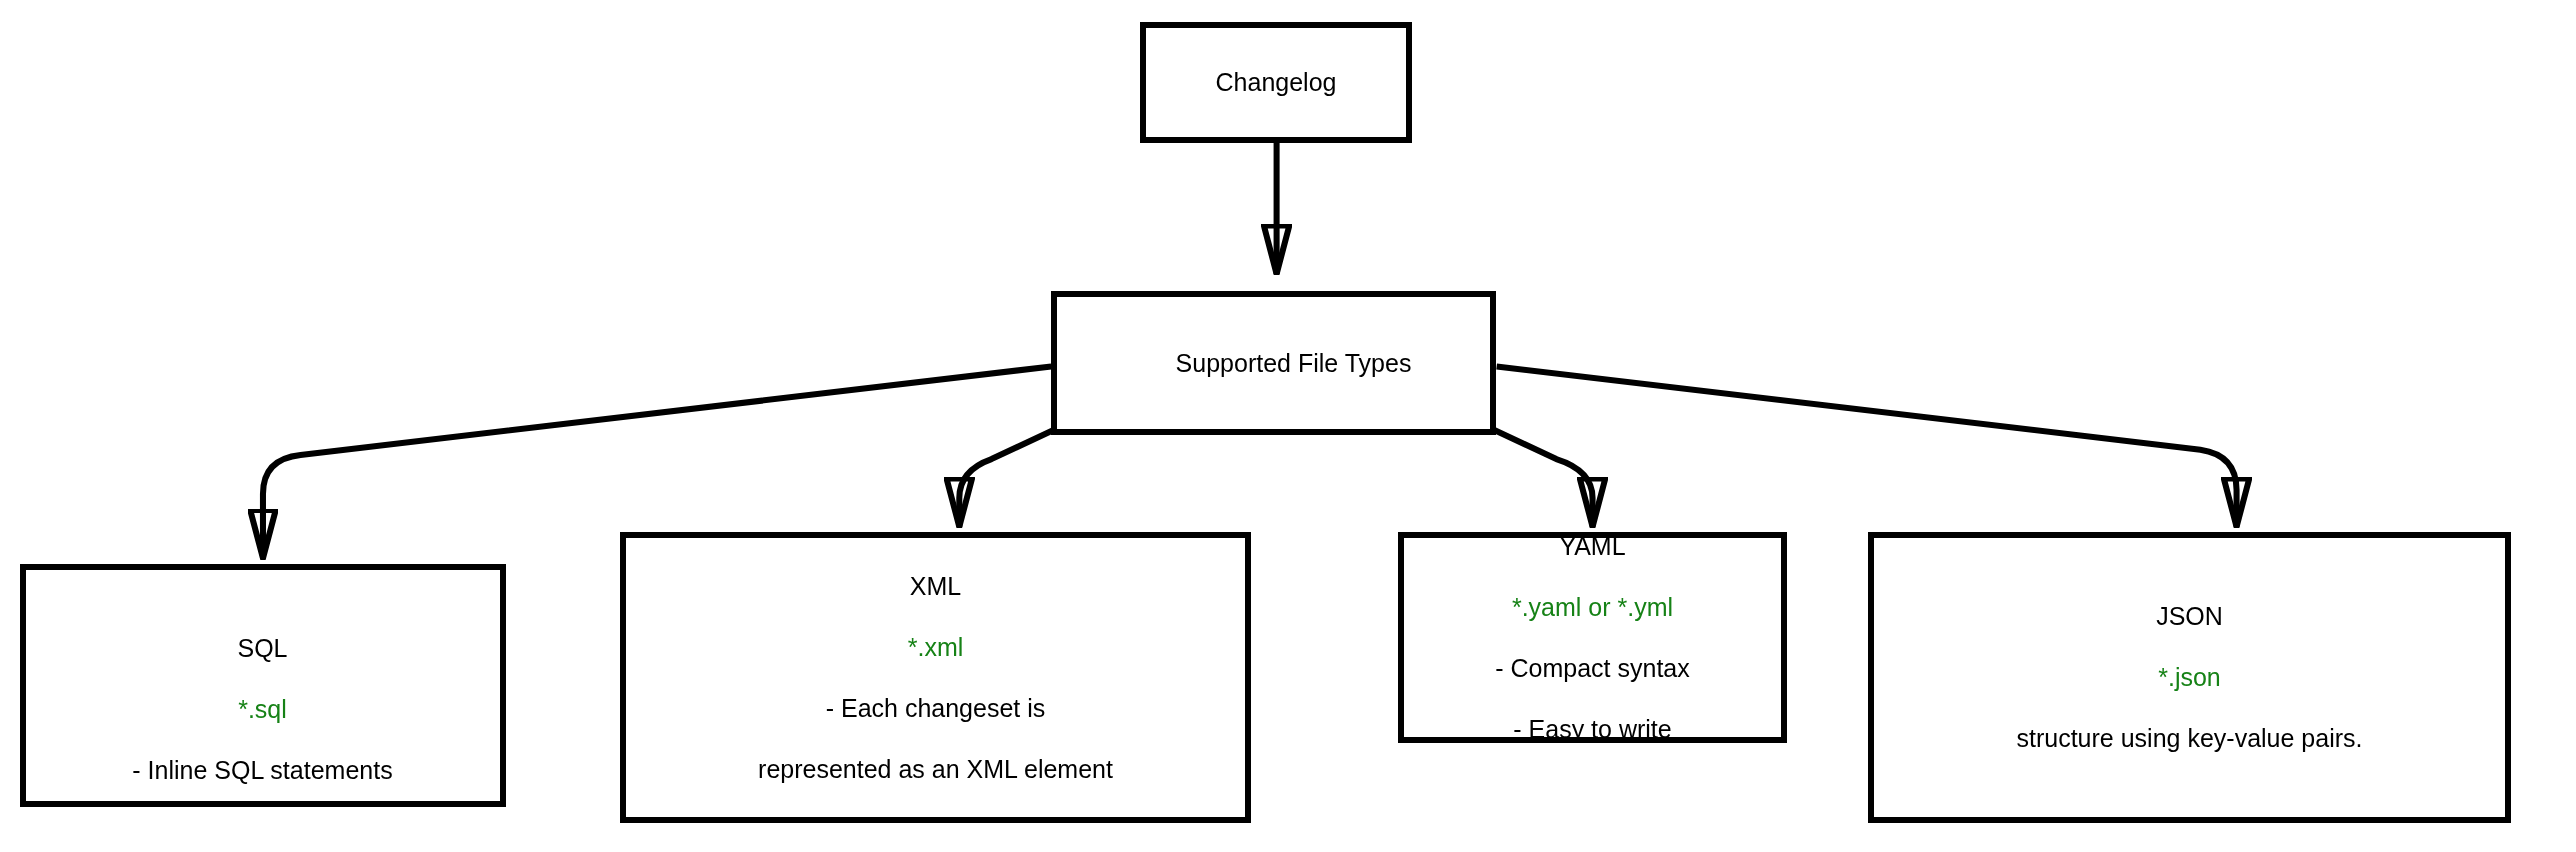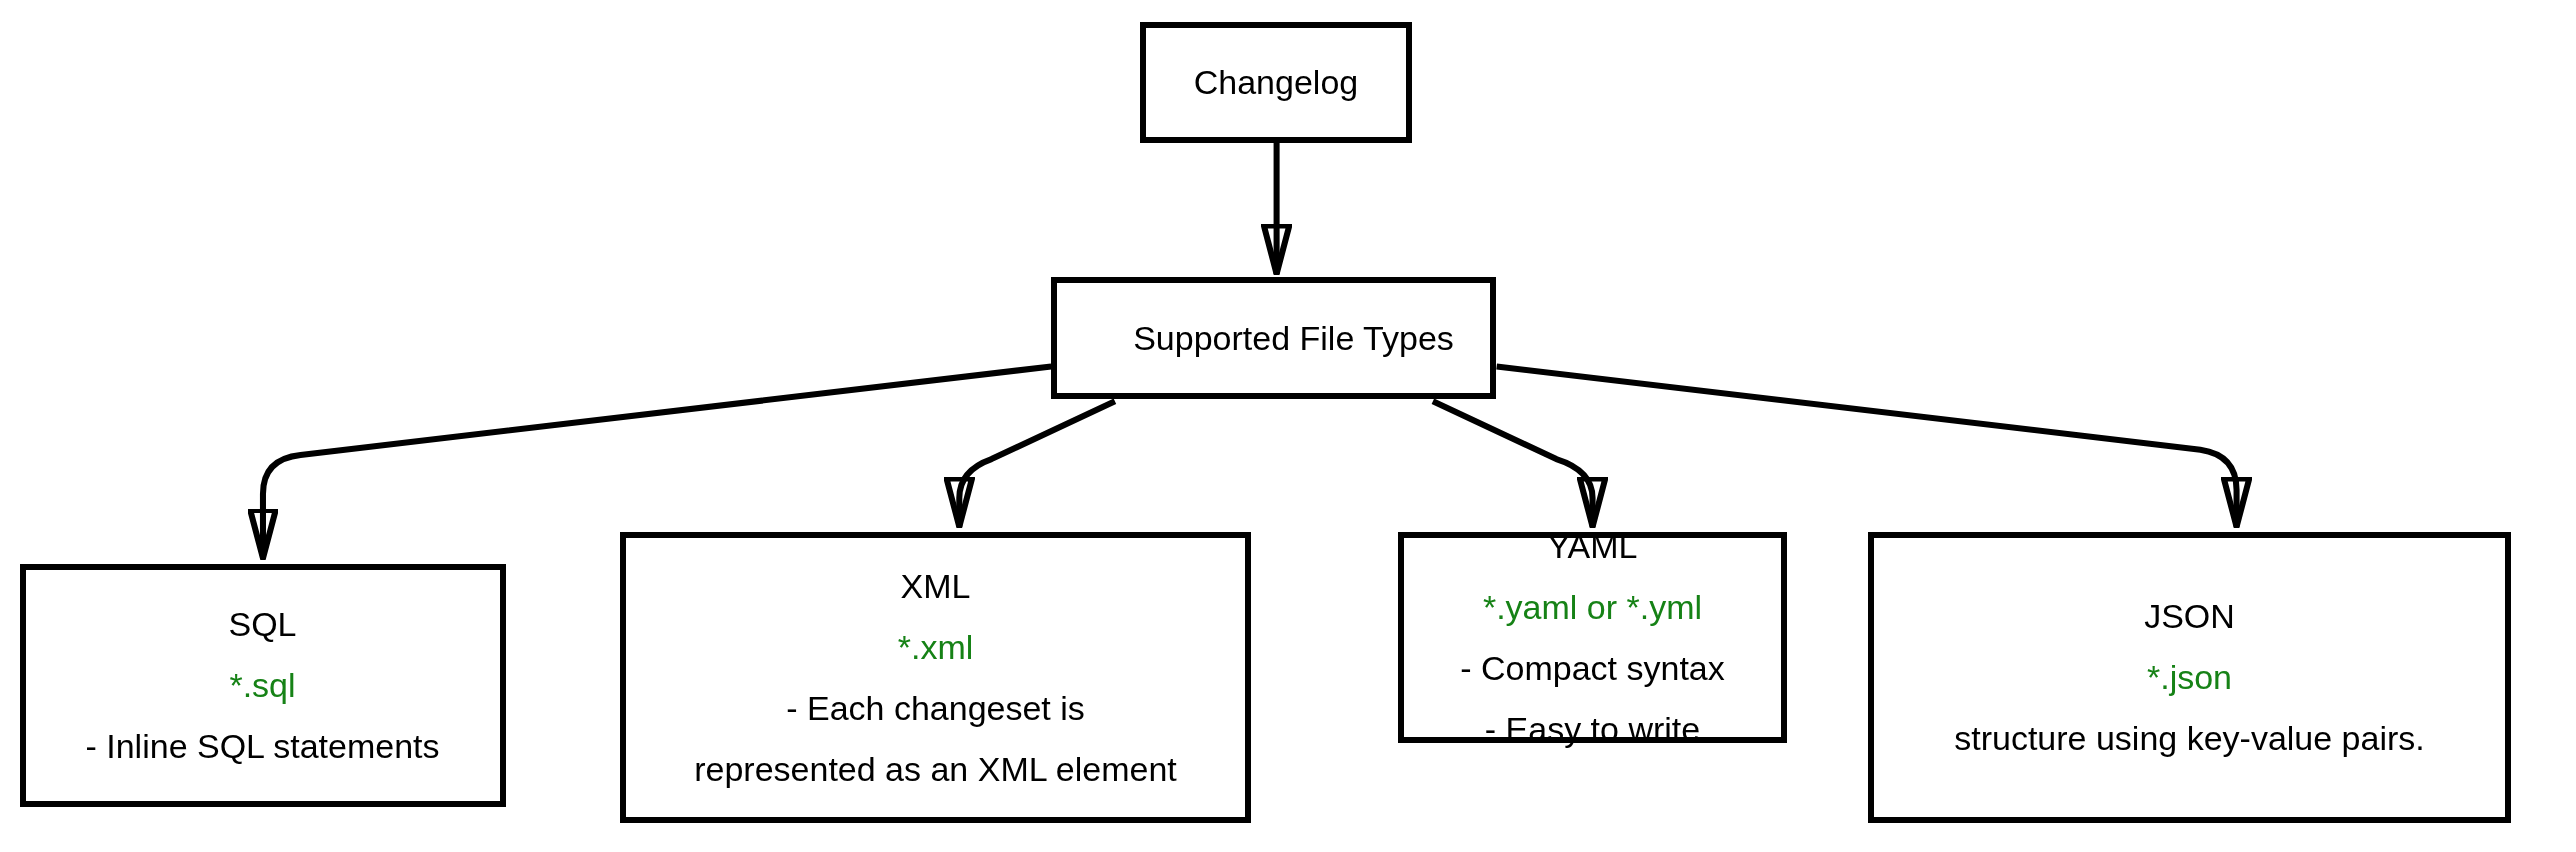--- a/index.html
+++ b/index.html
@@ -32,29 +32,29 @@
   }
   .node{
     position:absolute;
     background:var(--bg);
     border:6px solid var(--ink);
     display:flex;
     flex-direction:column;
     align-items:center;
     justify-content:center;
     text-align:center;
-    font-size:34px;
+    font-size:25px;
     line-height:61px;
   }
   .node .line{ white-space:nowrap; }
   .node .ext{ color:var(--green); }
 
   #box-changelog{ left:1140px; top:21.5px;  width:272px; height:121px; }
-  #box-supported{ left:1051px; top:277px; width:445px; height:122px;padding-left:40px; }
-  #box-sql      { left:19.5px;   top:564px; width:486px; height:243px; }
+  #box-supported{ left:1051px; top:291px; width:445px; height:144px;padding-left:40px; }
+  #box-sql      { left:19.5px;   top:564px; width:486px; height:243px;justify-content:flex-end; }
   #box-xml      { left:620px;  top:532px; width:631px; height:291px; }
   #box-yaml     { left:1398px; top:532px; width:389px; height:211px; }
   #box-json     { left:1868px; top:532px; width:643px; height:291px; }
 </style>
 </head>
 <body>
 
 <div class="canvas">
 
   <svg class="edges" viewBox="0 0 3840 1271" xmlns="http://www.w3.org/2000/svg" aria-hidden="true">

